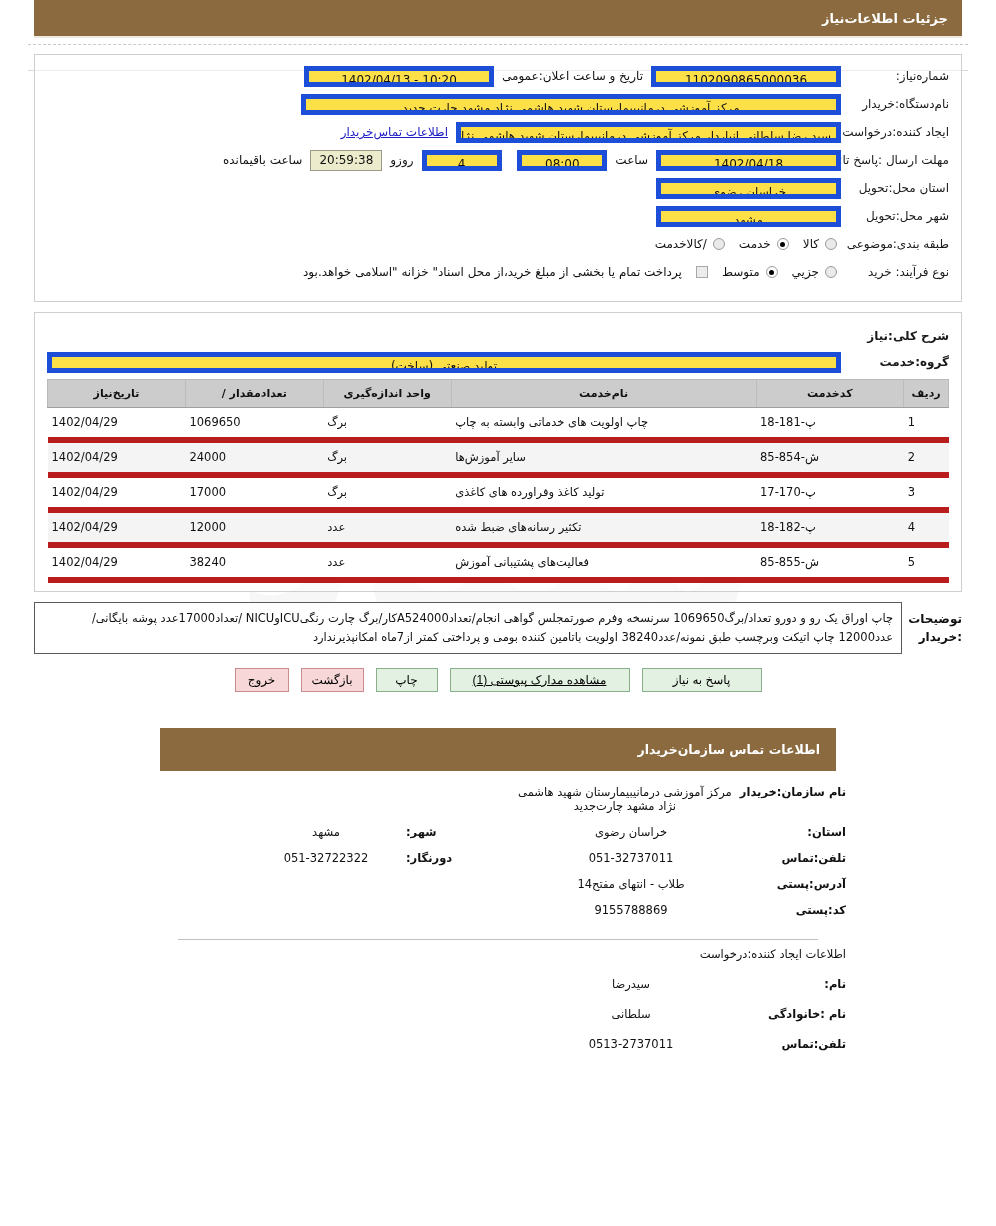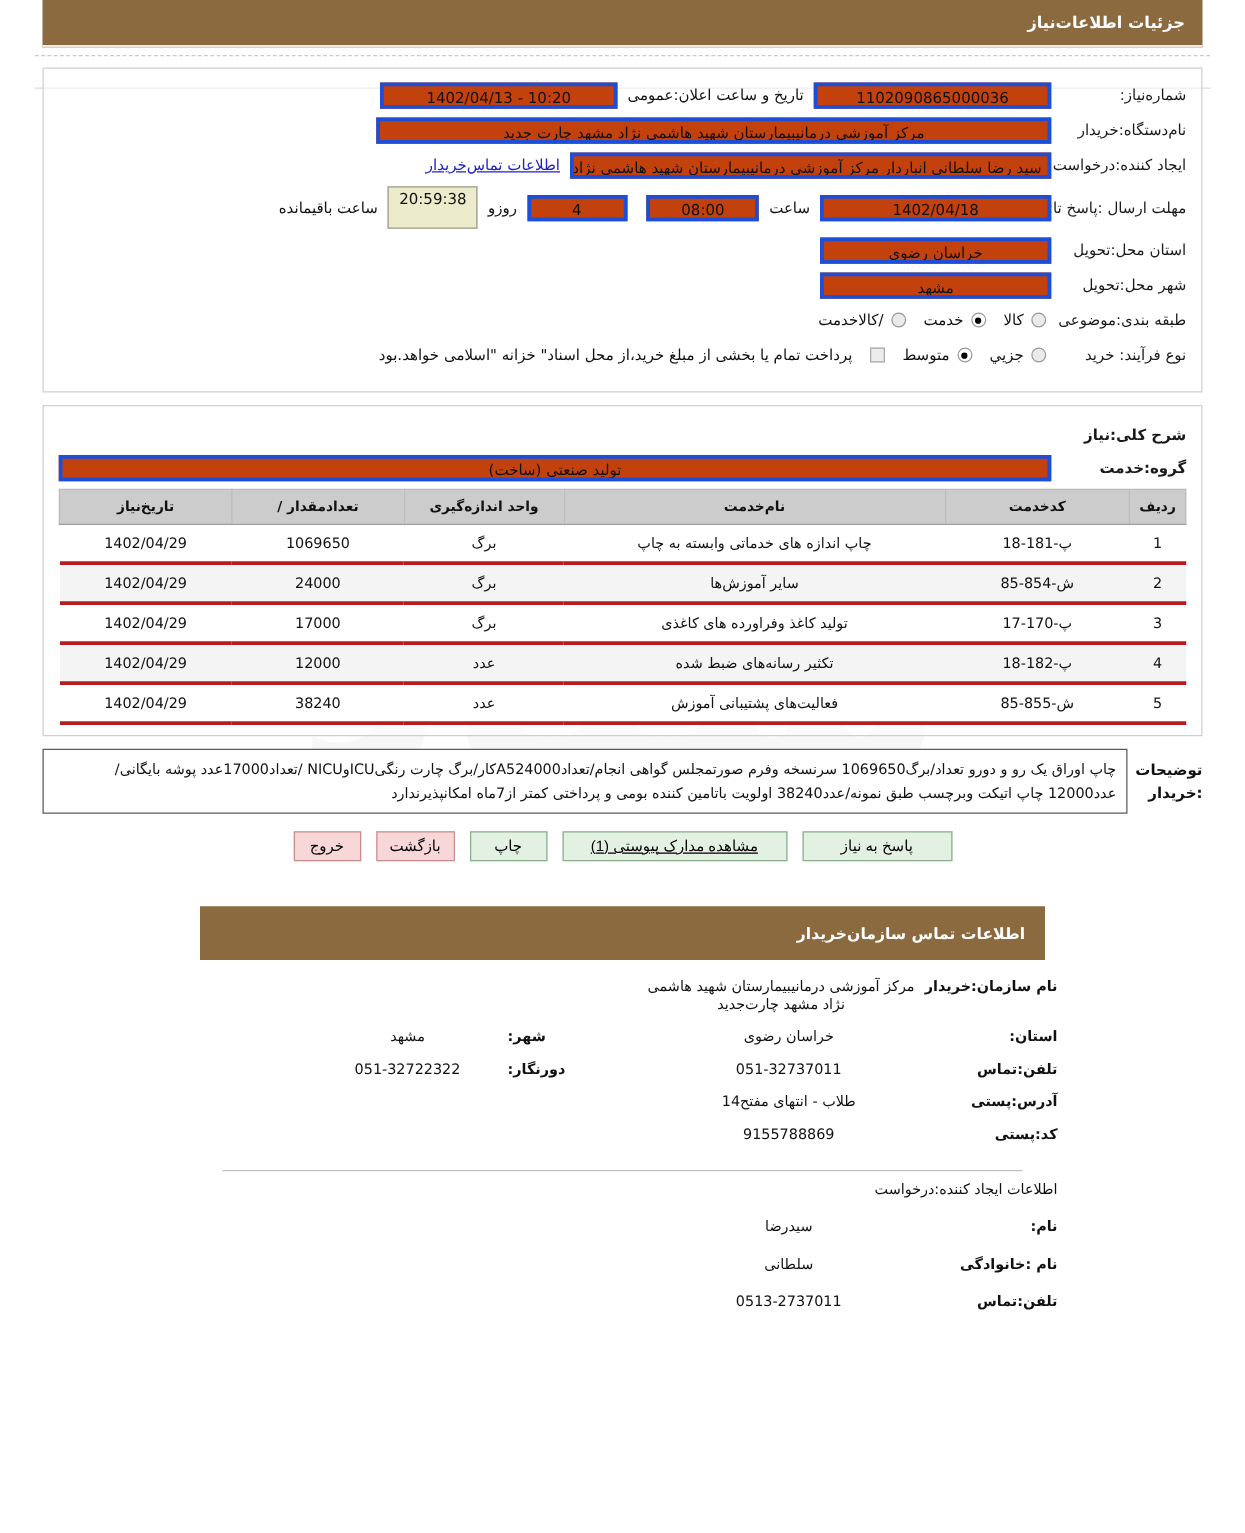--- a/index.html
+++ b/index.html
@@ -103,22 +103,22 @@
     flex: 0 0 108px;
     text-align: right;
     font-size: 12px;
     color: #1a1a1a;
     padding-left: 6px;
     box-sizing: border-box;
     white-space: nowrap;
   }
 
   .box {
-    border: 3px solid #1d4ed8;
-    background: #c2410c;
+    border: 5px solid #1d4ed8;
+    background: #fde047;
     height: 21px;
     line-height: 19px;
     padding: 0 5px;
     font-size: 12px;
     box-sizing: border-box;
     text-align: center;
     overflow: hidden;
     white-space: nowrap;
   }
   .box.num { direction: ltr; text-align: center; }
@@ -131,21 +131,21 @@
 
   .mid-lbl {
     font-size: 12px;
     padding: 0 8px;
     white-space: nowrap;
   }
 
   .timer {
     border: 1px solid #9a9a8a;
     background: #ececcd;
-    height: 34px;
+    height: 21px;
     line-height: 19px;
     width: 72px;
     text-align: center;
     font-size: 12px;
     box-sizing: border-box;
     direction: ltr;
   }
 
   .link-blue {
     color: #2020c8;
@@ -214,23 +214,23 @@
     background: #cccccc;
     border: 1px solid #bbbbbb;
     border-bottom: 1px solid #9f9f9f;
     font-weight: bold;
     font-size: 11px;
     padding: 7px 4px;
     text-align: center;
     color: #111;
   }
   table.items tbody td {
-    border-bottom: 3px solid #b91c1c;
+    border-bottom: 6px solid #b91c1c;
     padding: 7px 4px;
-    text-align: center;
+    text-align: left;
     vertical-align: middle;
     line-height: 15px;
   }
   table.items tbody tr:nth-child(even) { background: #f4f4f4; }
   table.items tbody tr:nth-child(odd)  { background: #ffffff; }
   .c-radif { width: 36px; }
   .c-code  { width: 140px; direction: ltr; }
   .c-name  { width: 300px; }
   .c-unit  { width: 120px; }
   .c-qty   { width: 130px; direction: ltr; }
@@ -451,21 +451,21 @@
             <th class="c-name">نام‌خدمت</th>
             <th class="c-unit">واحد  اندازه‌گیری</th>
             <th class="c-qty">/ تعداد‌مقدار</th>
             <th class="c-date">تاریخ‌نیاز</th>
           </tr>
         </thead>
         <tbody>
           <tr>
             <td class="c-radif">1</td>
             <td class="c-code">پ-181-18</td>
-            <td class="c-name">چاپ اندازه های خدماتی وابسته به چاپ</td>
+            <td class="c-name">چاپ اولویت های خدماتی وابسته به چاپ</td>
             <td class="c-unit">برگ</td>
             <td class="c-qty">1069650</td>
             <td class="c-date">1402/04/29</td>
           </tr>
           <tr>
             <td class="c-radif">2</td>
             <td class="c-code">ش-854-85</td>
             <td class="c-name">سایر آموزش‌ها</td>
             <td class="c-unit">برگ</td>
             <td class="c-qty">24000</td>

